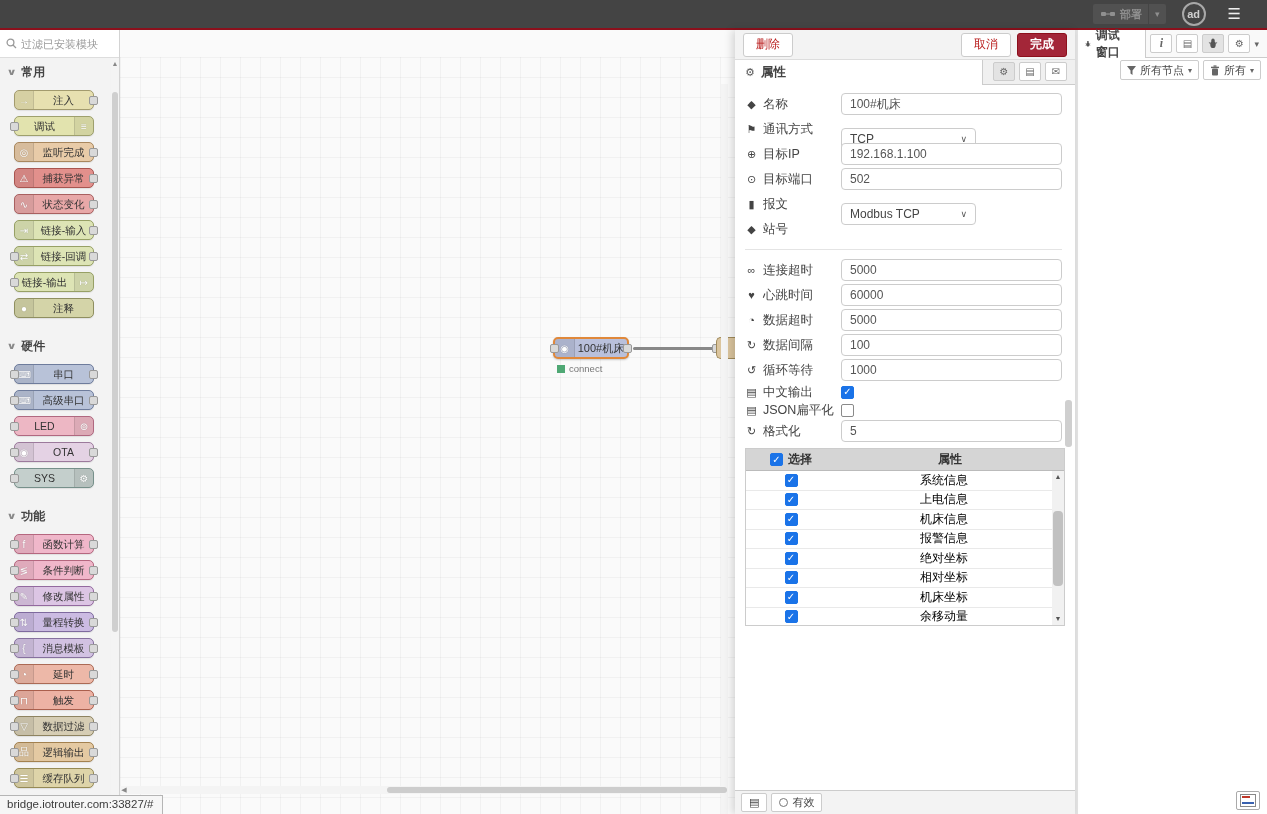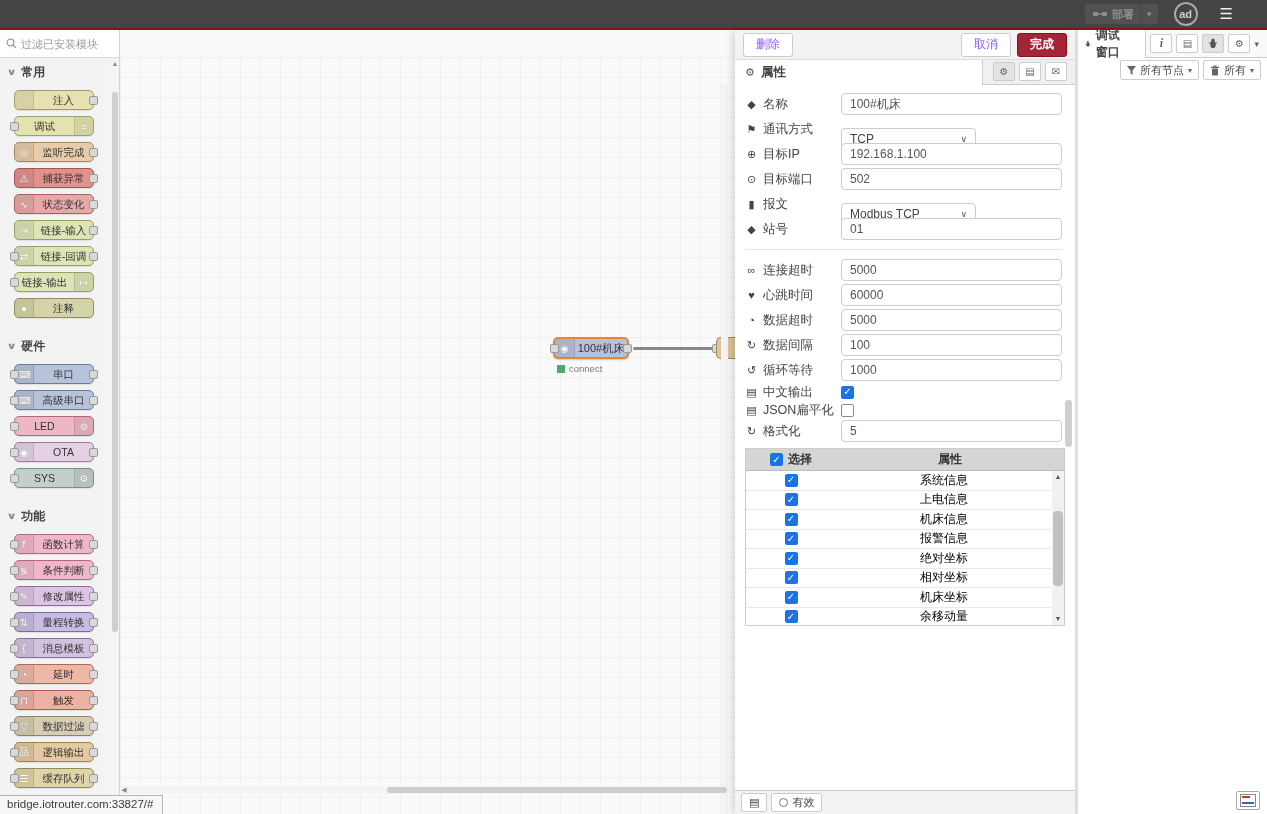--- a/index.html
+++ b/index.html
@@ -1,20 +1,20 @@
 <!DOCTYPE html>
 <html><head>
 <meta charset="utf-8">
 <style>
   * { margin:0; padding:0; box-sizing:border-box; }
   html,body { width:1267px; height:814px; overflow:hidden; font-family:"Liberation Sans","DejaVu Sans",sans-serif; background:#fff; }
 
   
   .header { position:absolute; left:0; top:0; width:1267px; height:30px; background:#444;
-            border-bottom:2px solid #8C101C; display:flex; align-items:center; justify-content:flex-end; gap:16px; padding-right:28px; }
+            border-bottom:2px solid #8C101C; display:flex; align-items:center; justify-content:flex-end; gap:16px; padding-right:20px; }
   .deploy-btn { height:20px; background:#515151; border-radius:2px; display:flex; align-items:center; color:#8f8f8f;
                 font-size:11px; padding:0 0 0 8px; cursor:default; }
   .deploy-btn .dlabel { padding:0 6px 0 5px; font-weight:bold; }
   .deploy-caret { border-left:1px solid #454545; padding:0 6px; font-size:9px; line-height:20px; }
   .avatar { width:24px; height:24px; border-radius:50%; border:2px solid #a8a8a8; color:#cfcfcf; font-size:11px; font-weight:bold;
             display:flex; align-items:center; justify-content:center; }
   .menu-btn { color:#eee; font-size:15px; padding:0 6px; }
 
   
   .palette { position:absolute; left:0; top:30px; width:120px; height:784px; background:#f3f3f3; border-right:1px solid #d3d3d3; }
@@ -66,21 +66,21 @@
   .h-thumb { position:absolute; left:267px; top:1px; height:6px; width:340px; background:#cdcdcd; border-radius:3px; }
 
   
   .status-link { position:absolute; left:0; bottom:0; height:19px; background:#f6f6f6; border:1px solid #b5b5b5; border-left:none; border-bottom:none;
                  font-size:11.5px; color:#3c3c3c; padding:2px 9px 0 7px; z-index:50; }
 
   
   .tray { position:absolute; left:735px; top:30px; width:340px; height:784px; background:#fff; box-shadow:-3px 0 8px rgba(0,0,0,.15); z-index:10; }
   .tray-title { height:25px; background:#f3f3f3; font-size:13px; font-weight:bold; color:#444; display:flex; align-items:center; padding-left:10px; }
   .tray-toolbar { height:30px; background:#f3f3f3; display:flex; align-items:center; padding:0 8px; border-bottom:1px solid #ddd; }
-  .btn { height:24px; border:1px solid #ccc; border-radius:3px; background:#fff; color:#8b5cf6; font-size:12px; padding:0 12px; cursor:pointer; }
+  .btn { height:24px; border:1px solid #ccc; border-radius:3px; background:#fff; color:#b91c1c; font-size:12px; padding:0 12px; cursor:pointer; }
   .btn-done { background:#A32638; border-color:#8C101C; color:#fff; margin-left:6px; font-weight:bold; }
   .spacer { flex:1; }
   .tray-tabs { height:25px; background:#f0f0f0; border-bottom:1px solid #ccc; display:flex; align-items:flex-end; }
   .tray-tab { width:248px; height:25px; background:#fff; border-right:1px solid #ccc; font-size:12.5px; font-weight:bold; color:#444;
               display:flex; align-items:center; gap:6px; padding-left:10px; margin-bottom:-1px; }
   .tray-tab .tgear { font-size:11px; color:#555; }
   .mini-btn { width:22px; height:19px; border:1px solid #ccc; border-radius:2px; background:#fff; font-size:10px; color:#666;
               display:flex; align-items:center; justify-content:center; margin-left:4px; }
   .mini-btn.active { background:#e3e3e3; }
   .tray-tabs .mini-wrap { display:flex; align-items:center; margin:0 8px 3px auto; }
@@ -526,23 +526,20 @@
             <span class="sel-caret">∨</span>
           </div>
         </div>
   </div>
 
   <div class="form-row">
     <div class="f-lab">
           <span class="f-glyph">◆</span>
           <span class="f-label">站号</span>
         </div>
-    <div class="f-value">
-          <input class="f-input" value="01" style="">
-        </div>
   </div>
 <div class="divider"></div>
   <div class="form-row">
     <div class="f-lab">
           <span class="f-glyph">∞</span>
           <span class="f-label">连接超时</span>
         </div>
     <div class="f-value">
           <input class="f-input" value="5000" style="">
         </div>

